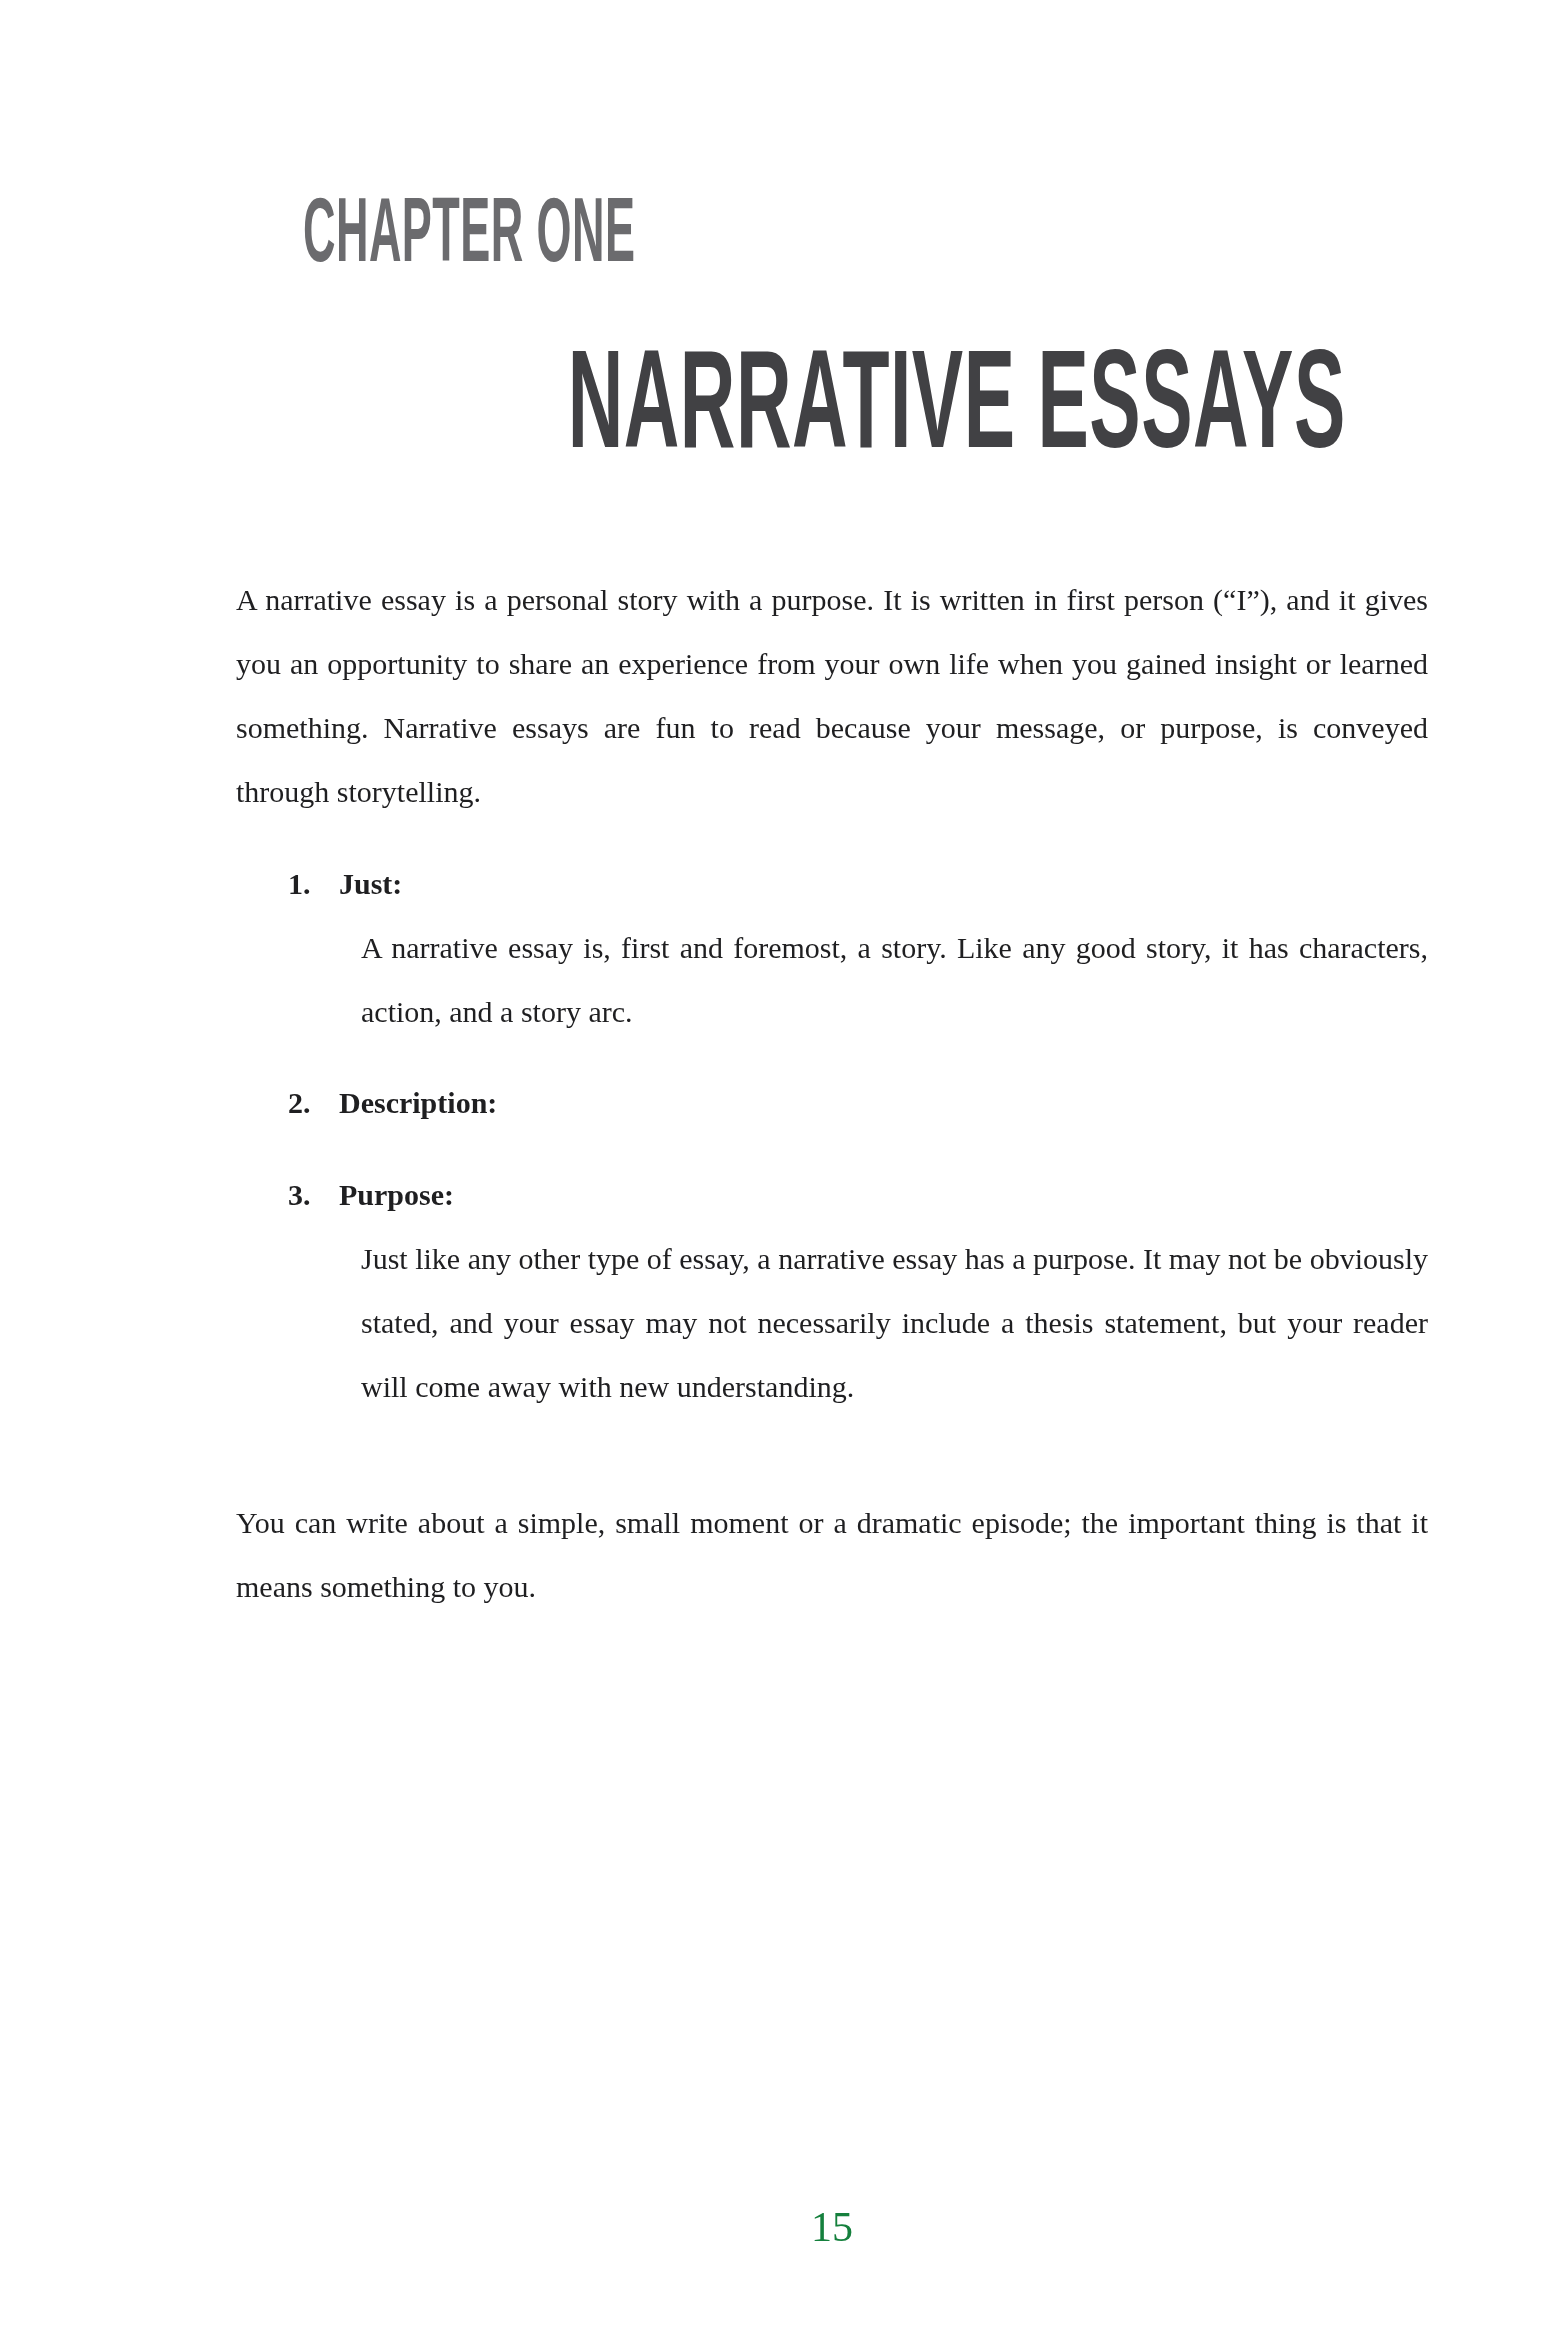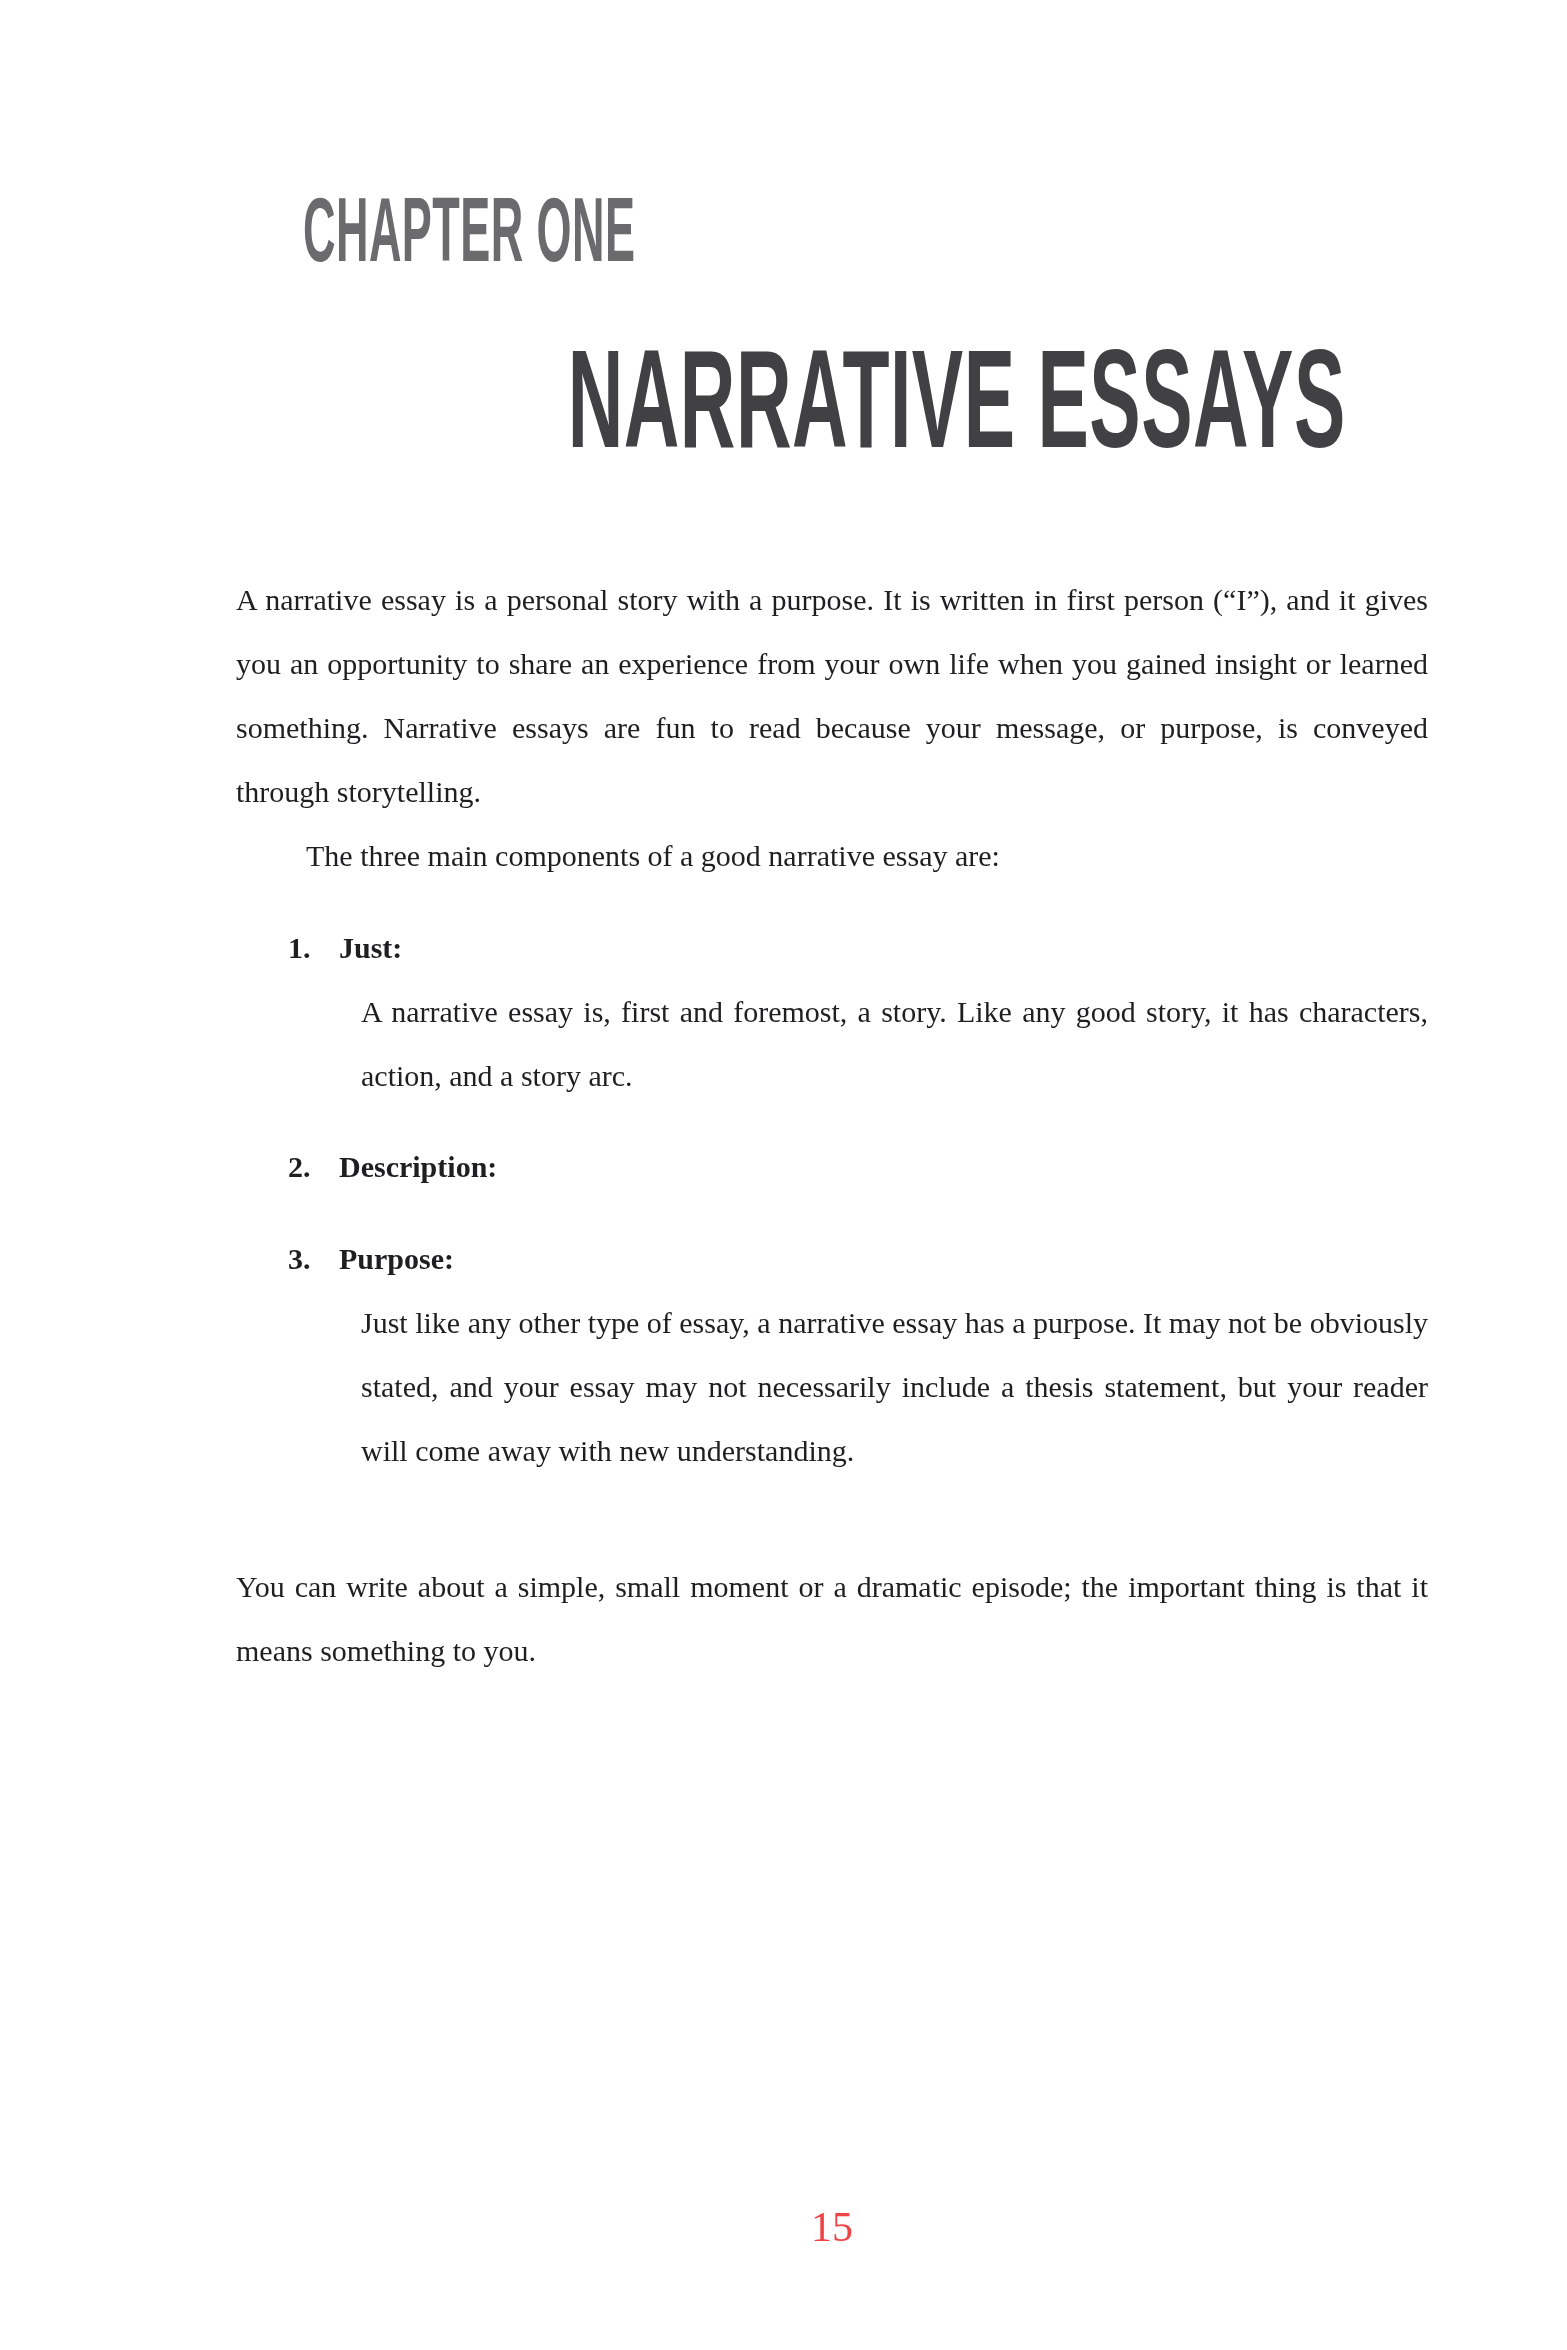--- a/index.html
+++ b/index.html
@@ -68,38 +68,37 @@
   .component-body { text-align: justify; margin-left: 22px; }
   .closing { margin-top: 72px; }
   .folio {
     position: absolute;
     left: 236px;
     width: 1192px;
     top: 2202px;
     text-align: center;
     font-size: 42px;
     line-height: 1.2;
-    color: #ef4444;
+    color: #15803d;
     font-family: "Liberation Serif", serif;
   }
 </style>
 </head>
 <body>
 
 <div class="page">
 
   <div class="chapter-label">CHAPTER ONE</div>
 
   <div class="chapter-title">NARRATIVE ESSAYS</div>
 
   <main class="content">
 
     <p class="intro">A narrative essay is a personal story with a purpose. It is written in first person (“I”), and it gives you an opportunity to share an experience from your own life when you gained insight or learned something. Narrative essays are fun to read because your message, or purpose, is conveyed through storytelling.</p>
 
-    <p class="lead">The three main components of a good narrative essay are:</p>
 
     <ol class="components">
 
       <li class="component">
         <p class="component-heading"><span class="component-number">1.</span><span class="component-label">Just:</span></p>
         <p class="component-body">A narrative essay is, first and foremost, a story. Like any good story, it has characters, action, and a story arc.</p>
       </li>
 
       <li class="component">
         <p class="component-heading"><span class="component-number">2.</span><span class="component-label">Description:</span></p>

